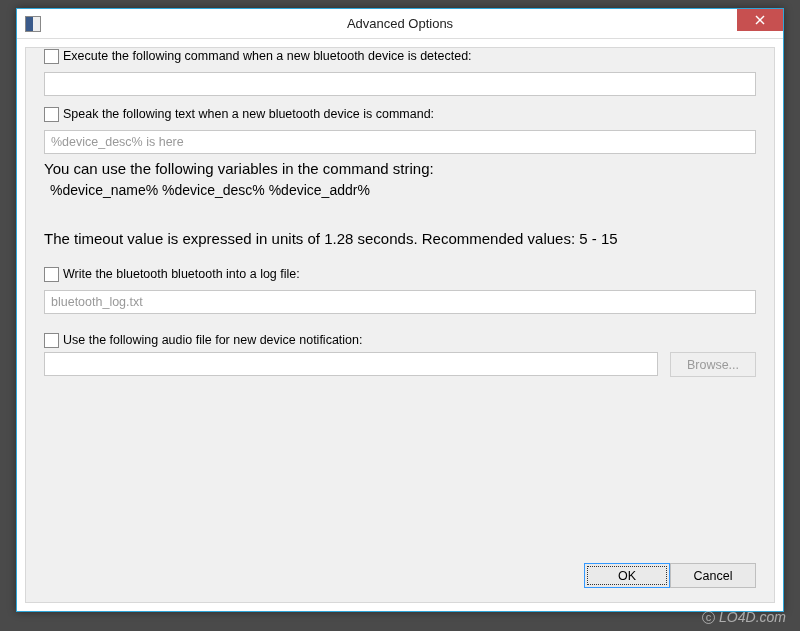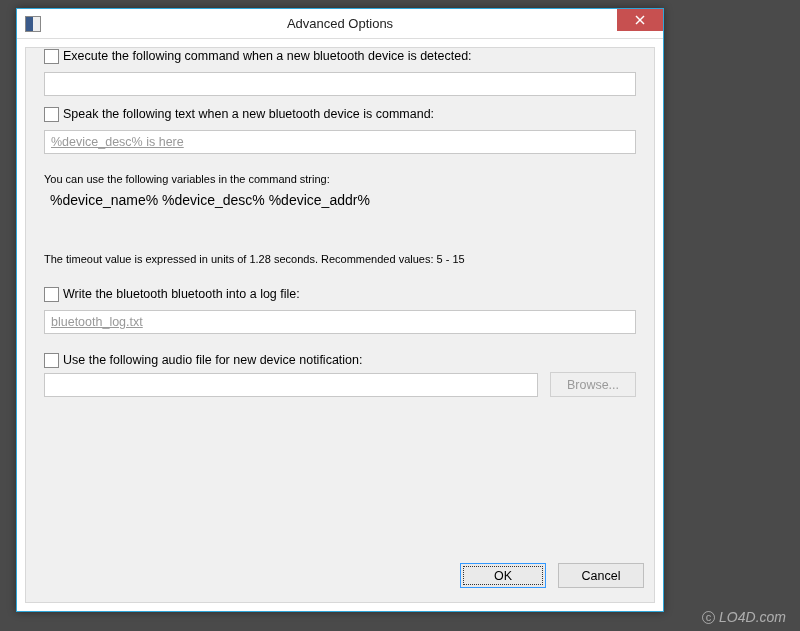--- a/index.html
+++ b/index.html
@@ -11,21 +11,21 @@
     font-size: 12px;
     width: 800px;
     height: 631px;
     overflow: hidden;
     position: relative;
   }
   .window {
     position: absolute;
     left: 16px;
     top: 8px;
-    width: 648px;
+    width: 768px;
     height: 604px;
     background: #fff;
     border: 1px solid #2fa6d8;
     box-shadow: 0 0 8px rgba(0,0,0,0.4);
   }
   .titlebar {
     height: 30px;
     background: #fff;
     display: flex;
     align-items: center;
@@ -95,40 +95,40 @@
     width: 100%;
     height: 24px;
     border: 1px solid #c8c8c8;
     background: #fff;
     padding: 3px 6px;
     font-family: inherit;
     font-size: 12.5px;
     color: #000;
     margin-top: 4px;
   }
-  .textbox.disabled { color: #999; text-decoration: underline; }
+  .textbox.disabled { color: #999; }
   .textbox.small { width: 54px; display: inline-block; margin: 0 0 0 20px; text-align: left; }
   .hint {
     color: #000;
-    font-size: 11px;
-    margin-top: 16px;
+    font-size: 15px;
+    margin-top: 6px;
     line-height: 18px;
   }
   .vars {
     color: #000;
     font-size: 14px;
     margin-top: 4px;
     padding-left: 6px;
   }
   .spacer-lg { height: 26px; }
   .spacer-md { height: 18px; }
   .spacer-sm { height: 10px; }
   .audio-row {
     display: flex;
-    align-items: flex-end;
+    align-items: flex-start;
     gap: 12px;
     margin-top: 4px;
   }
   .audio-row .textbox { flex: 1; margin-top: 0; }
   .btn {
     height: 25px;
     min-width: 86px;
     background: #eaeaea;
     border: 1px solid #bfbfbf;
     font-family: inherit;
@@ -143,24 +143,24 @@
     border-color: #d0d0d0;
     cursor: default;
   }
   .btn.focused {
     border: 1px solid #3399ff;
     outline: 1px dotted #333;
     outline-offset: -4px;
   }
   .button-row {
     position: absolute;
-    right: 10px;
+    right: 18px;
     bottom: 14px;
     display: flex;
-    gap: 12px;
+    gap: 0;
   }
   .watermark {
     position: absolute;
     right: 14px;
     bottom: 6px;
     color: rgba(255,255,255,0.55);
     font-size: 14px;
     font-style: italic;
     font-family: Arial, sans-serif;
     display: flex;

